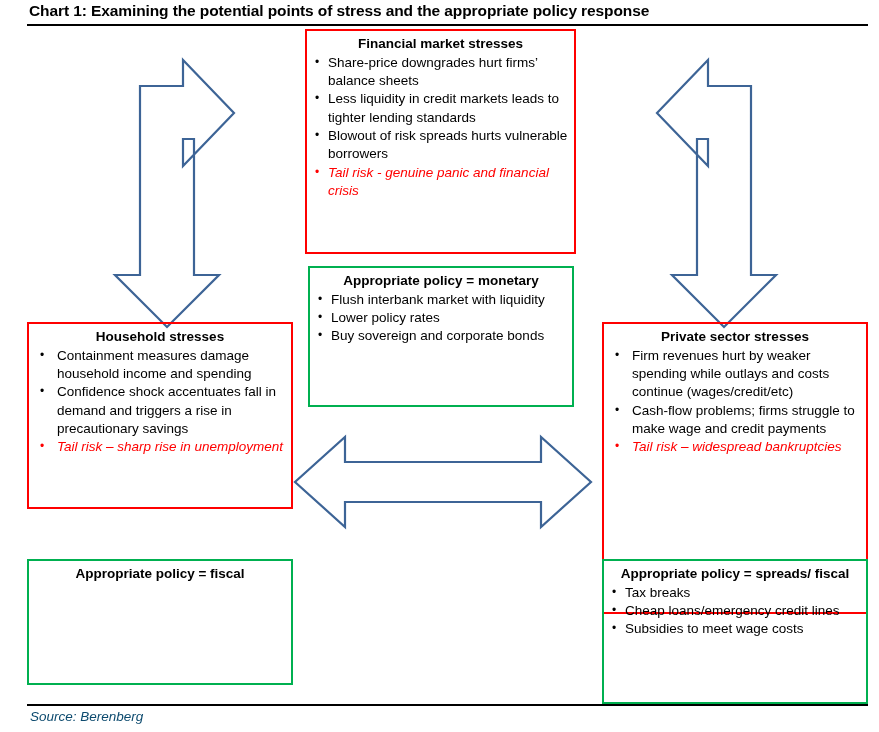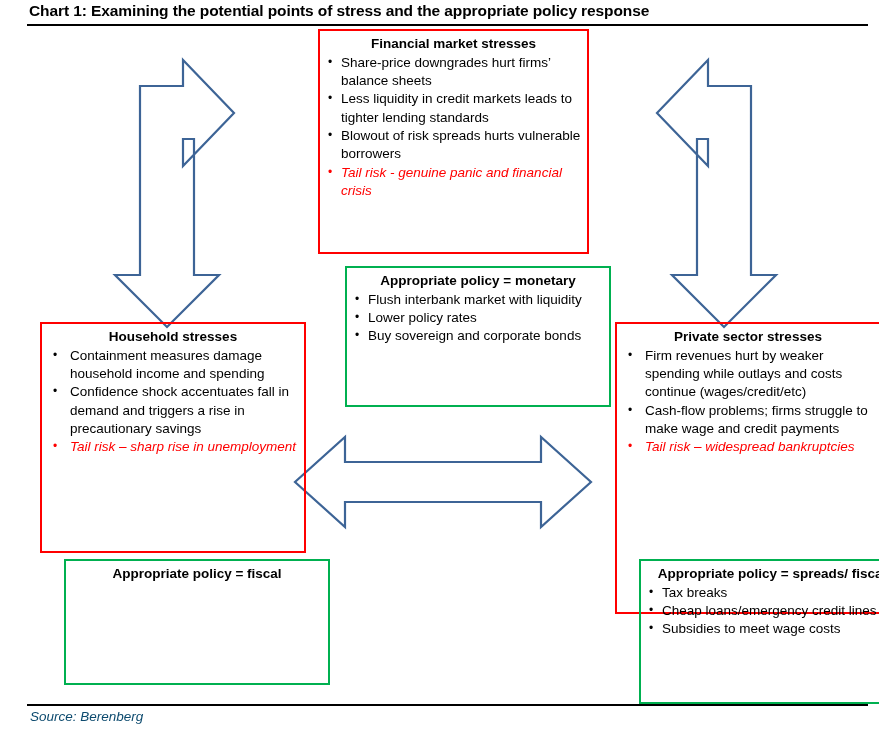--- a/index.html
+++ b/index.html
@@ -23,22 +23,22 @@
   .source{
     position:absolute;left:22px;top:709px;
     font-size:13.5px;font-style:italic;color:#0c4a6e;
   }
 
   
   .box{
     position:absolute;box-sizing:border-box;background:transparent;
     z-index:5;
   }
-  .box-red{border:2.5px solid #FF0000;margin-left:13px;}
-  .box-green{border:2.5px solid #00B050;margin-left:37px;}
+  .box-red{border:2.5px solid #FF0000;}
+  .box-green{border:2.5px solid #00B050;}
 
   .box-title{
     text-align:center;font-weight:bold;font-size:13.5px;
     line-height:1.32;margin:4px 4px 1px 4px;
   }
   ul.bullets{
     list-style:none;margin:0;padding:0 6px 0 4px;
   }
   ul.bullets li{
     position:relative;padding-left:24px;
@@ -96,21 +96,21 @@
 
   <div class="box box-green indent-sm" style="left:300px;top:266px;width:266px;height:141px;">
     <div class="box-title">Appropriate policy = monetary</div>
     <ul class="bullets">
       <li>Flush interbank market with liquidity</li>
       <li>Lower policy rates</li>
       <li>Buy sovereign and corporate bonds</li>
     </ul>
   </div>
 
-  <div class="box box-red" style="left:19px;top:322px;width:266px;height:231px;">
+  <div class="box box-red" style="left:19px;top:322px;width:266px;height:187px;">
     <div class="box-title">Household stresses</div>
     <ul class="bullets">
       <li>Containment measures damage household income and  spending</li>
       <li>Confidence shock accentuates fall in demand and  triggers a rise in precautionary savings</li>
       <li class="tail">Tail risk – sharp rise in unemployment</li>
     </ul>
   </div>
 
   <div class="box box-green" style="left:19px;top:559px;width:266px;height:126px;">
     <div class="box-title">Appropriate policy = fiscal</div>

